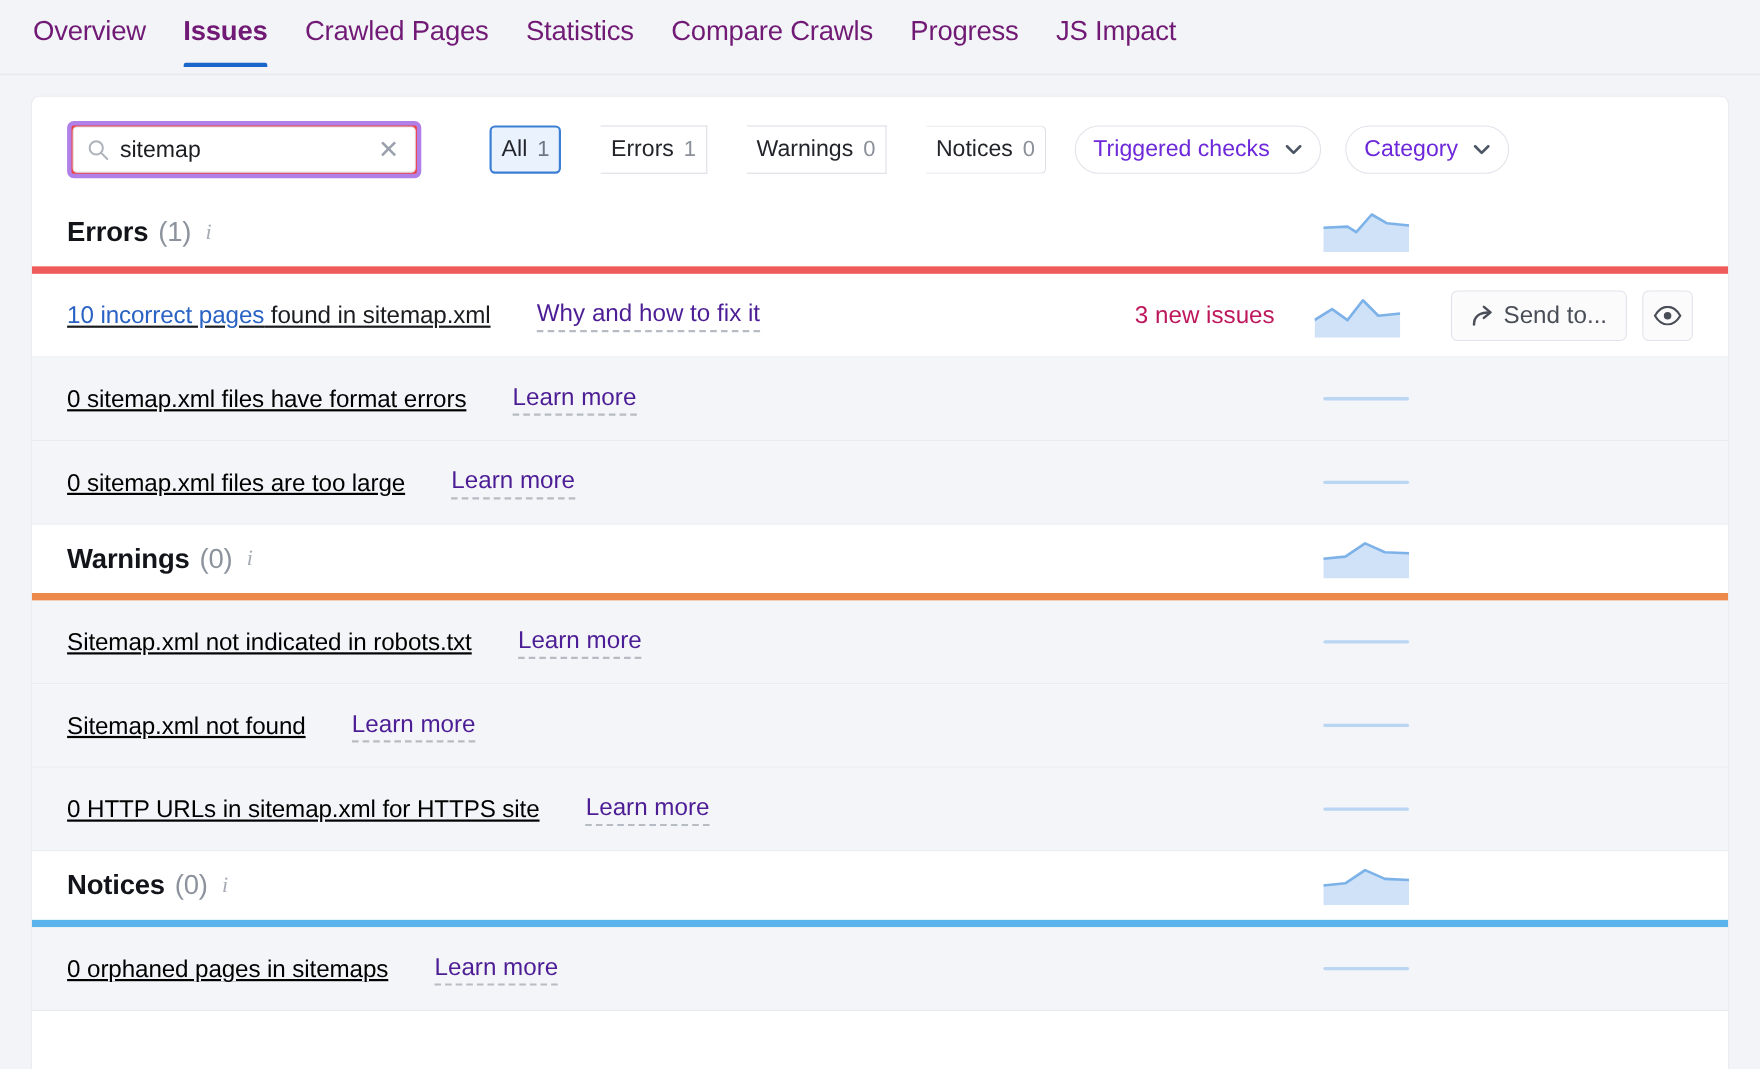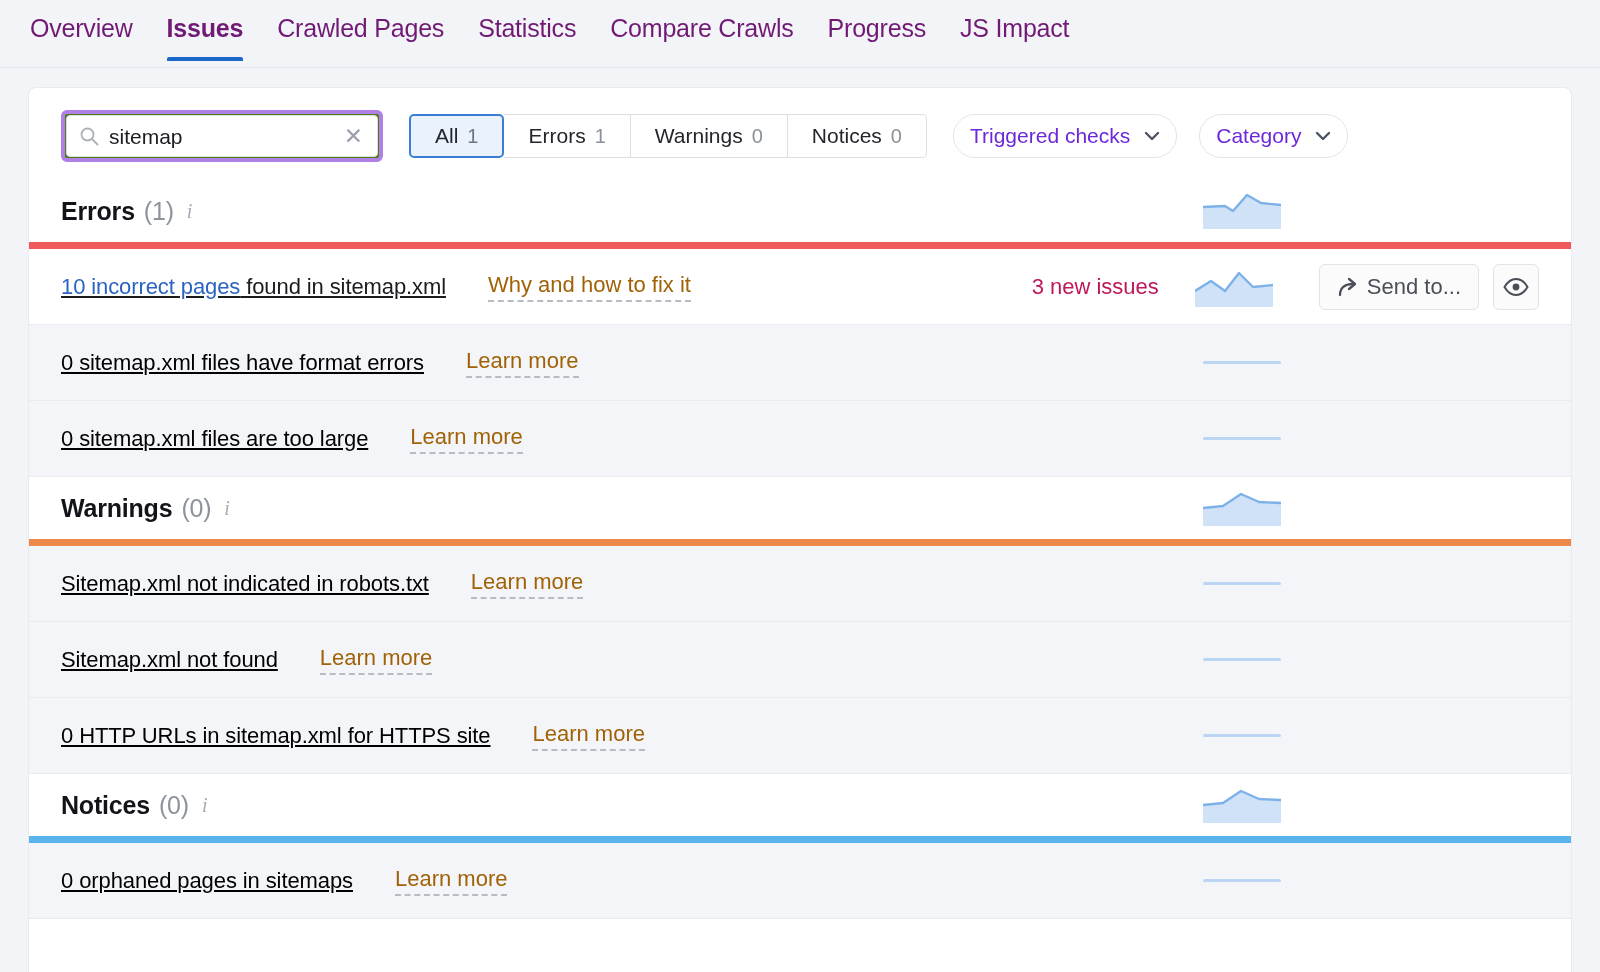--- a/index.html
+++ b/index.html
@@ -56,21 +56,21 @@
     display: flex;
     align-items: center;
     padding: 22px 0 18px 32px;
     gap: 0;
   }
   .search-wrap {
     border: 4px solid #b07fe8;
     border-radius: 6px;
     padding: 1px;
     width: 322px;
-    background: #4d7c0f;
+    background: #ef4444;
   }
   .search-box {
     display: flex;
     align-items: center;
     height: 42px;
     border: 1px solid #dcdfe6;
     border-radius: 4px;
     background: #fff;
     padding: 0 12px;
   }
@@ -97,28 +97,29 @@
   .segment {
     display: flex;
     margin-left: 26px;
     border-radius: 5px;
   }
   .seg-btn {
     height: 44px;
     display: flex;
     align-items: center;
     gap: 9px;
-    padding: 0 24px;
+    padding: 0 9px;
     border: 1px solid #dcdfe6;
     border-left-width: 0;
     background: #fff;
     font-size: 21px;
     color: #23252b;
     cursor: pointer;
     white-space: nowrap;
+    margin-left: 36px;
   }
   .seg-btn:first-child {
     border-left-width: 1px;
     border-radius: 5px 0 0 5px;
   }
   .seg-btn:last-child { border-radius: 0 5px 5px 0; }
   .seg-btn.sel {
     background: #eaf2fd;
     border: 2px solid #3b7fd4;
     border-radius: 5px;
@@ -192,21 +193,21 @@
     color: #1b1c20;
     white-space: nowrap;
     letter-spacing: -0.1px;
     text-decoration: underline;
   }
   .lnk-blue { color: #2a63c4; cursor: pointer; }
   .green { color: #000000; text-align: right; }
   .help-link {
     margin-left: 42px;
     font-size: 22px;
-    color: #a16207;
+    color: #4c1d95;
     border-bottom: 2px dashed #b7bcc4;
     padding-bottom: 2px;
     cursor: pointer;
     white-space: nowrap;
   }
   .row-right {
     margin-left: auto;
     display: flex;
     align-items: center;
   }

